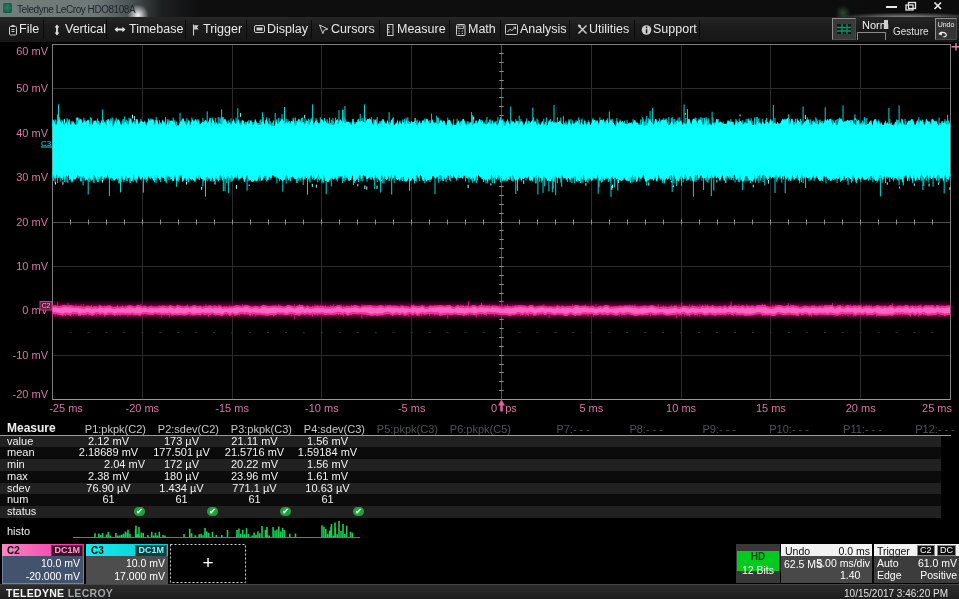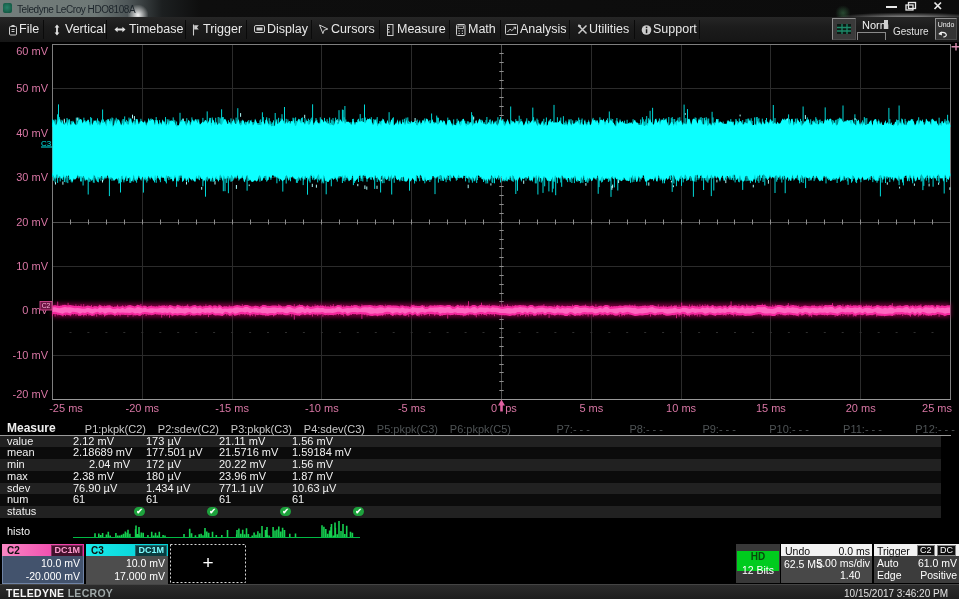--- a/index.html
+++ b/index.html
@@ -23,21 +23,21 @@
 #normtxt{left:862px;top:19px;font-size:11px;color:#f2f2f2}
 #normbox{left:857px;top:32px;width:29px;height:8px;border:1px solid #8a8a8a;border-bottom:none}
 #normwhite{left:884px;top:20px;width:4px;height:9px;background:#cfcfcf}
 #gesture{left:893px;top:26px;font-size:10px;color:#e0e0e0}
 #undobtn{left:935px;top:18px;width:22px;height:22px;background:#343434;border:1px solid #909090;border-right-color:#4a4a4a;border-bottom-color:#4a4a4a;color:#f0f0f0;text-align:center}
 #undobtn .ut{font-size:7px;line-height:8px;padding-top:2px}
 
 #measure{left:0;top:421px;width:959px;height:120px;background:#000;font-size:11px}
 .mrow{position:absolute;left:0;width:941px;height:11.75px}
 .mlab{position:absolute;left:7px;color:#efefef;font-size:11px;line-height:11.75px}
-.mval{position:absolute;width:71px;text-align:left;color:#f2f2f2;font-size:11px;line-height:11.75px;white-space:nowrap}
+.mval{position:absolute;width:71px;text-align:center;color:#f2f2f2;font-size:11px;line-height:11.75px;white-space:nowrap}
 .mhdr{position:absolute;width:71px;text-align:right;color:#c9c9c9;font-size:11px;line-height:11px;white-space:nowrap}
 .dim{color:#4f5456}
 .chk{position:absolute;width:11px;height:9.5px;border-radius:5px;background:#1da23c;color:#fff;font-size:8px;line-height:9.5px;text-align:center;font-weight:bold}
 
 .chbox{position:absolute;top:544px;width:82px;height:40px}
 .chhd{position:absolute;left:0;top:0;width:100%;height:11.5px;font-size:10px;font-weight:bold;color:#101010}
 .chbody{position:absolute;left:0;top:11.5px;width:100%;height:28.5px;color:#fff;font-size:10.5px;text-align:right;padding:1px 3px 0 0;line-height:13px}
 .dcbadge{position:absolute;right:1px;top:1px;font-size:9px;font-weight:bold;padding:0 2px;line-height:9.5px}
 
 .brbox{position:absolute;font-size:10.5px;color:#fff}
@@ -226,21 +226,21 @@
     <div class="mlab" style="top:38.0px">min</div>
     <div class="mval" style="left:89px;top:38.0px">2.04 mV</div>
     <div class="mval" style="left:146px;top:38.0px">172 µV</div>
     <div class="mval" style="left:219px;top:38.0px">20.22 mV</div>
     <div class="mval" style="left:292px;top:38.0px">1.56 mV</div>
     <div class="mrow" style="top:49.75px;background:#0b0b0b"></div>
     <div class="mlab" style="top:49.75px">max</div>
     <div class="mval" style="left:73px;top:49.75px">2.38 mV</div>
     <div class="mval" style="left:146px;top:49.75px">180 µV</div>
     <div class="mval" style="left:219px;top:49.75px">23.96 mV</div>
-    <div class="mval" style="left:292px;top:49.75px">1.87 mV</div>
+    <div class="mval" style="left:292px;top:49.75px">1.61 mV</div>
     <div class="mrow" style="top:61.5px;background:#212121"></div>
     <div class="mlab" style="top:61.5px">sdev</div>
     <div class="mval" style="left:73px;top:61.5px">76.90 µV</div>
     <div class="mval" style="left:146px;top:61.5px">1.434 µV</div>
     <div class="mval" style="left:219px;top:61.5px">771.1 µV</div>
     <div class="mval" style="left:292px;top:61.5px">10.63 µV</div>
     <div class="mrow" style="top:73.25px;background:#0b0b0b"></div>
     <div class="mlab" style="top:73.25px">num</div>
     <div class="mval" style="left:73px;top:73.25px">61</div>
     <div class="mval" style="left:146px;top:73.25px">61</div>

